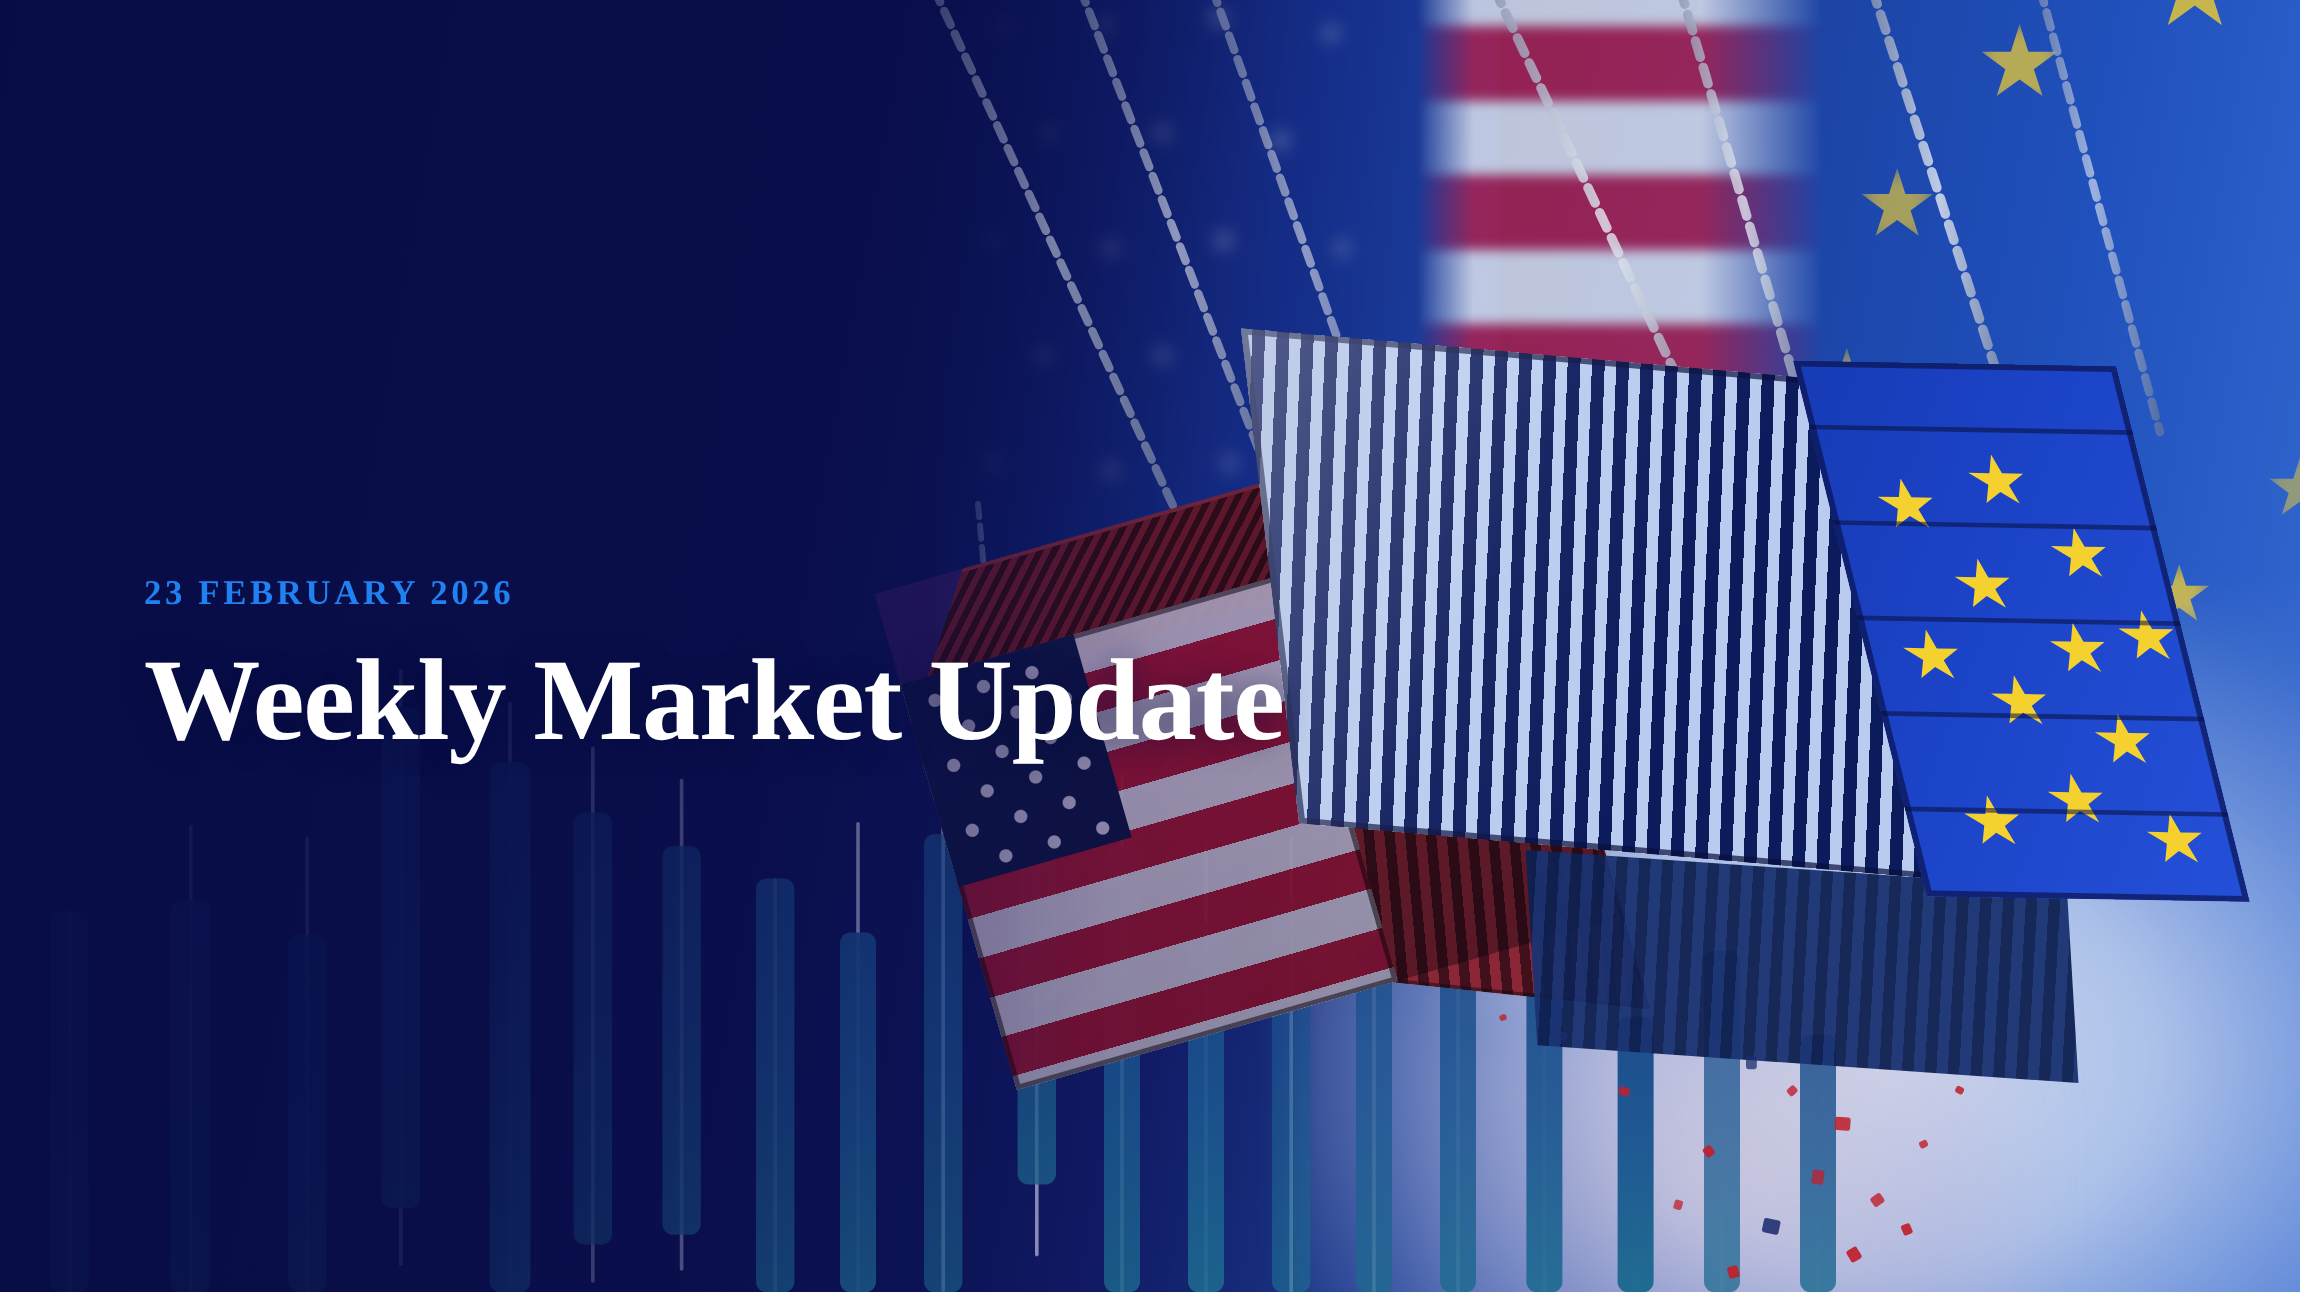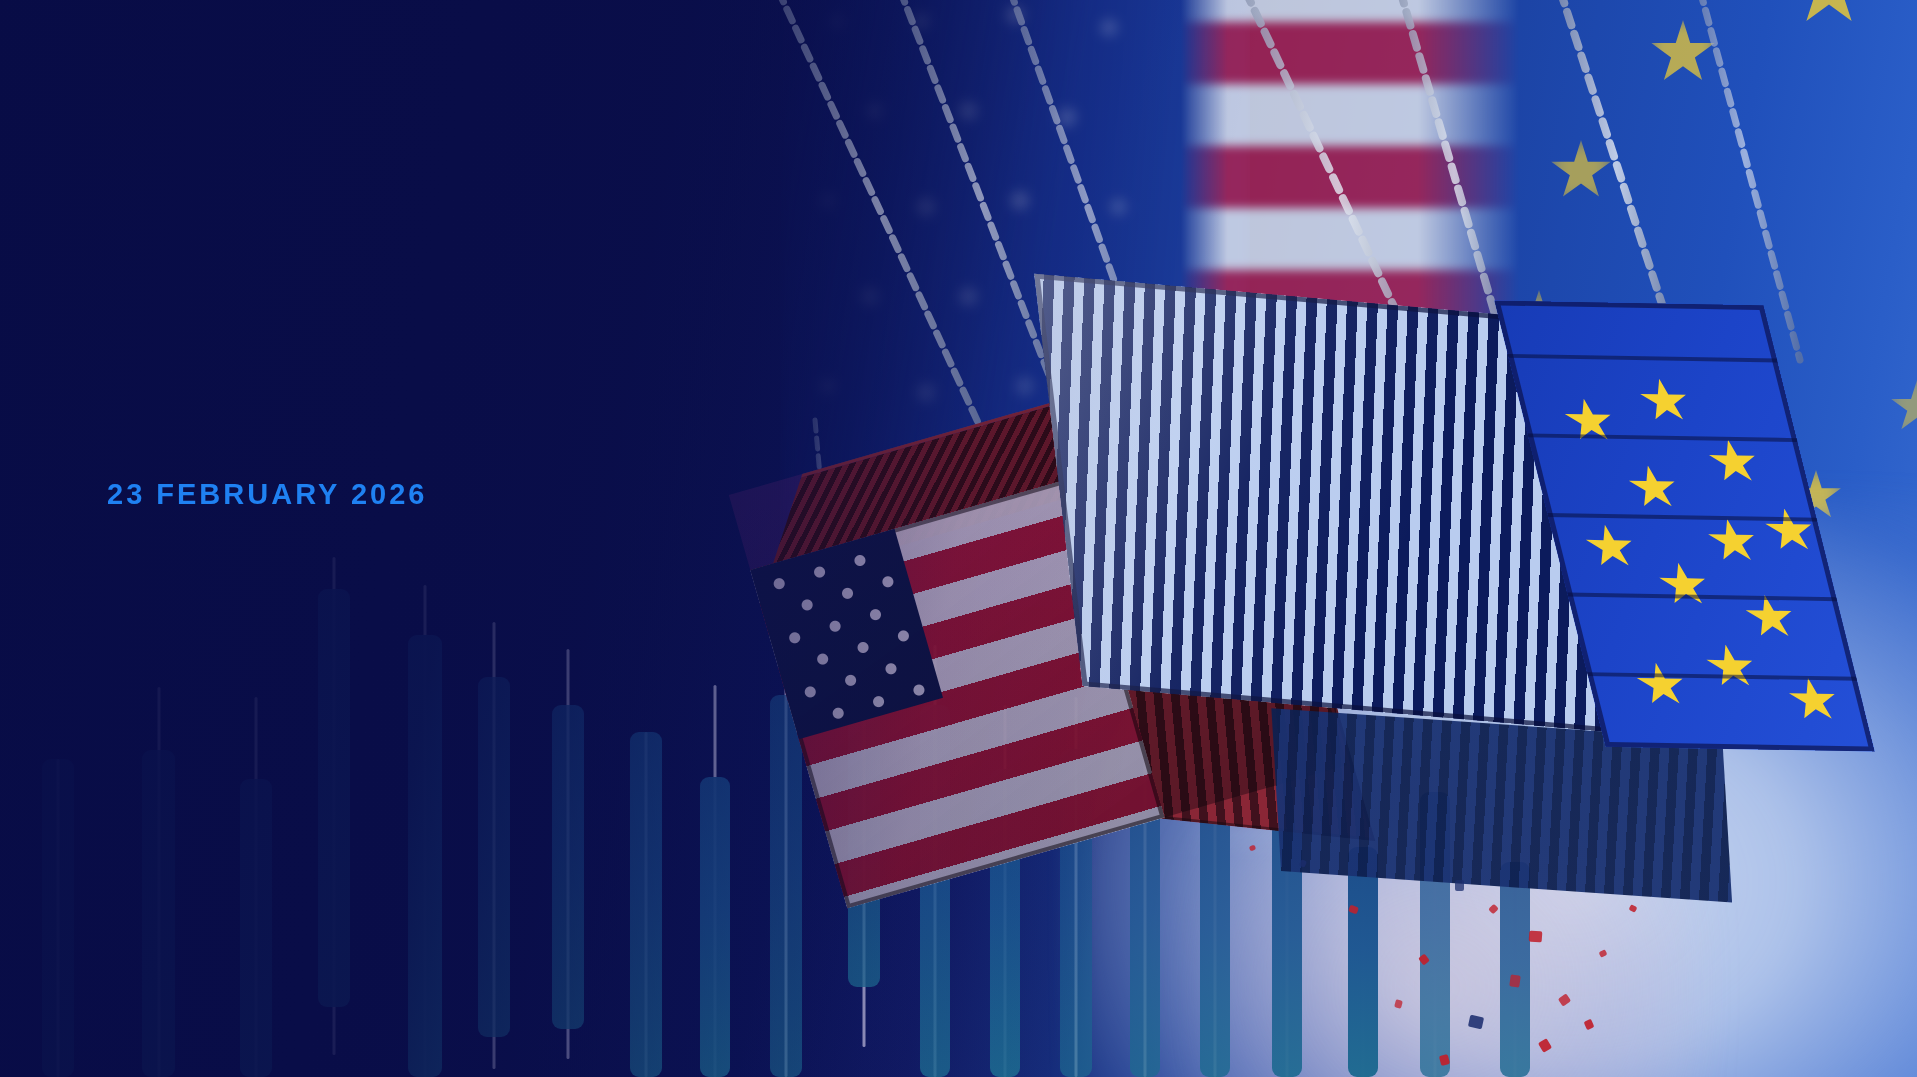--- a/index.html
+++ b/index.html
@@ -240,22 +240,23 @@
     transform:skewY(18deg) skewX(-10deg);
     opacity:.95;
   }
 
   
   .debris{ position:absolute; background:#c0202c; border-radius:2px; }
 
   
   #text-block{
     position:absolute;
-    left:107px; top:480px;
+    left:120px; top:480px;
     z-index:40;
+    font-family:Liberation Serif, serif;
   }
   #date{
     font-size:29px;
     font-weight:700;
     letter-spacing:3.0px;
     color:#1f81f2;
     line-height:1;
     margin-bottom:26px;
     white-space:nowrap;
   }
@@ -455,15 +456,16 @@
       <div class="debris" style="left: 1300px; top: 860px; width: 6px; height: 7px; background: rgb(28, 45, 110); transform: rotate(204deg); opacity: 0.75;"></div>
       <div class="debris" style="left: 1250px; top: 845px; width: 5px; height: 6px; background: rgb(192, 32, 44); transform: rotate(251deg); opacity: 0.81;"></div>
       <div class="debris" style="left: 1630px; top: 905px; width: 6px; height: 7px; background: rgb(192, 32, 44); transform: rotate(298deg); opacity: 0.87;"></div>
       <div class="debris" style="left: 1440px; top: 1055px; width: 9px; height: 10px; background: rgb(192, 32, 44); transform: rotate(345deg); opacity: 0.93;"></div>
     </div>
 
   <div id="vignette"></div>
 
   <div id="text-block">
     <div id="date">23 FEBRUARY 2026</div>
+    <h1 id="title">Weekly Market Update</h1>
   </div>
 
 </div>
 
 </body></html>

